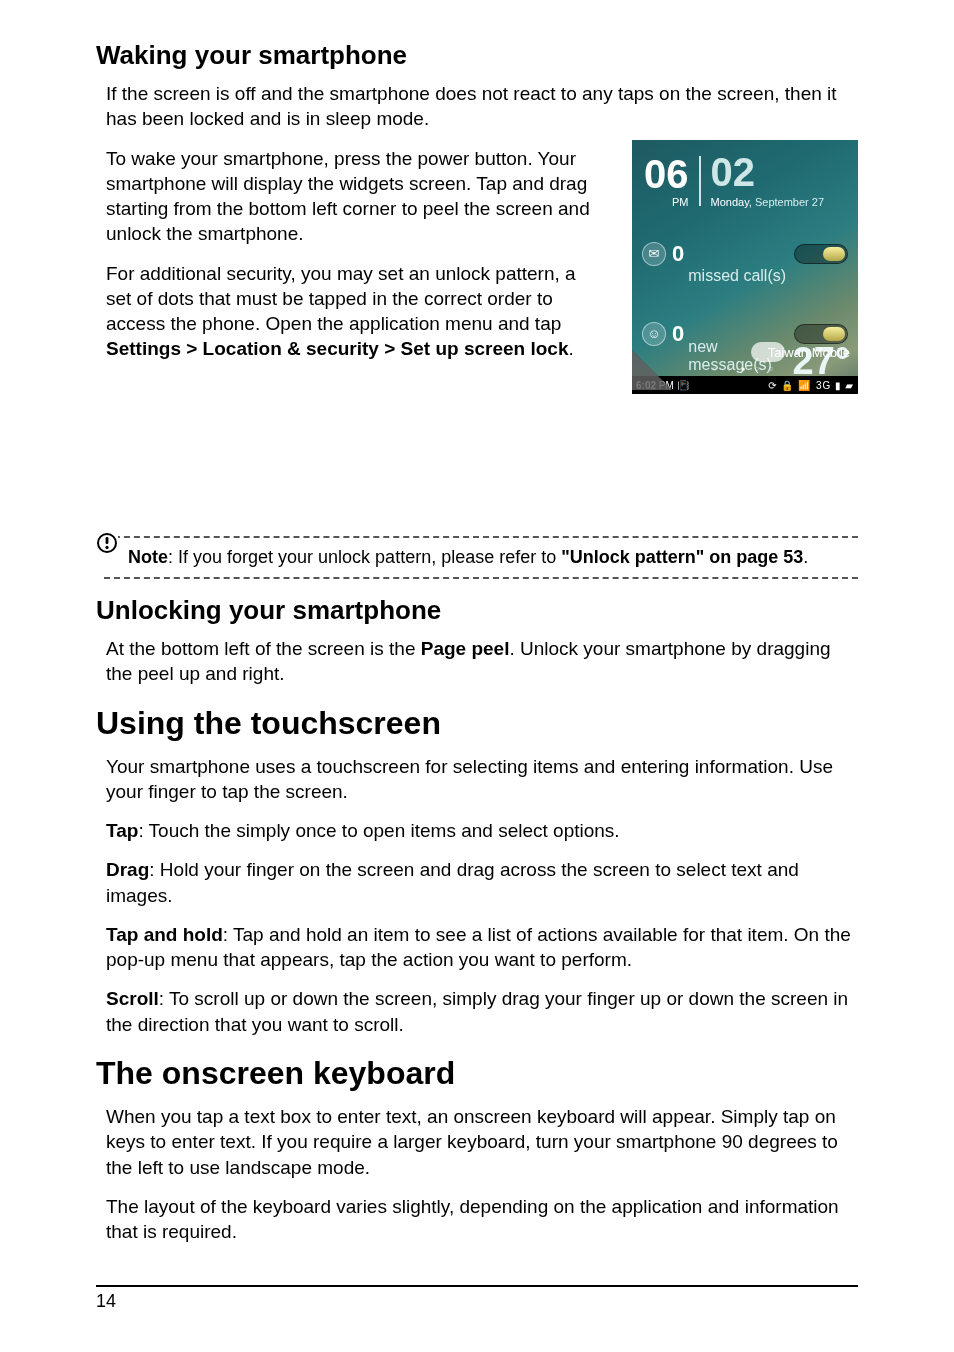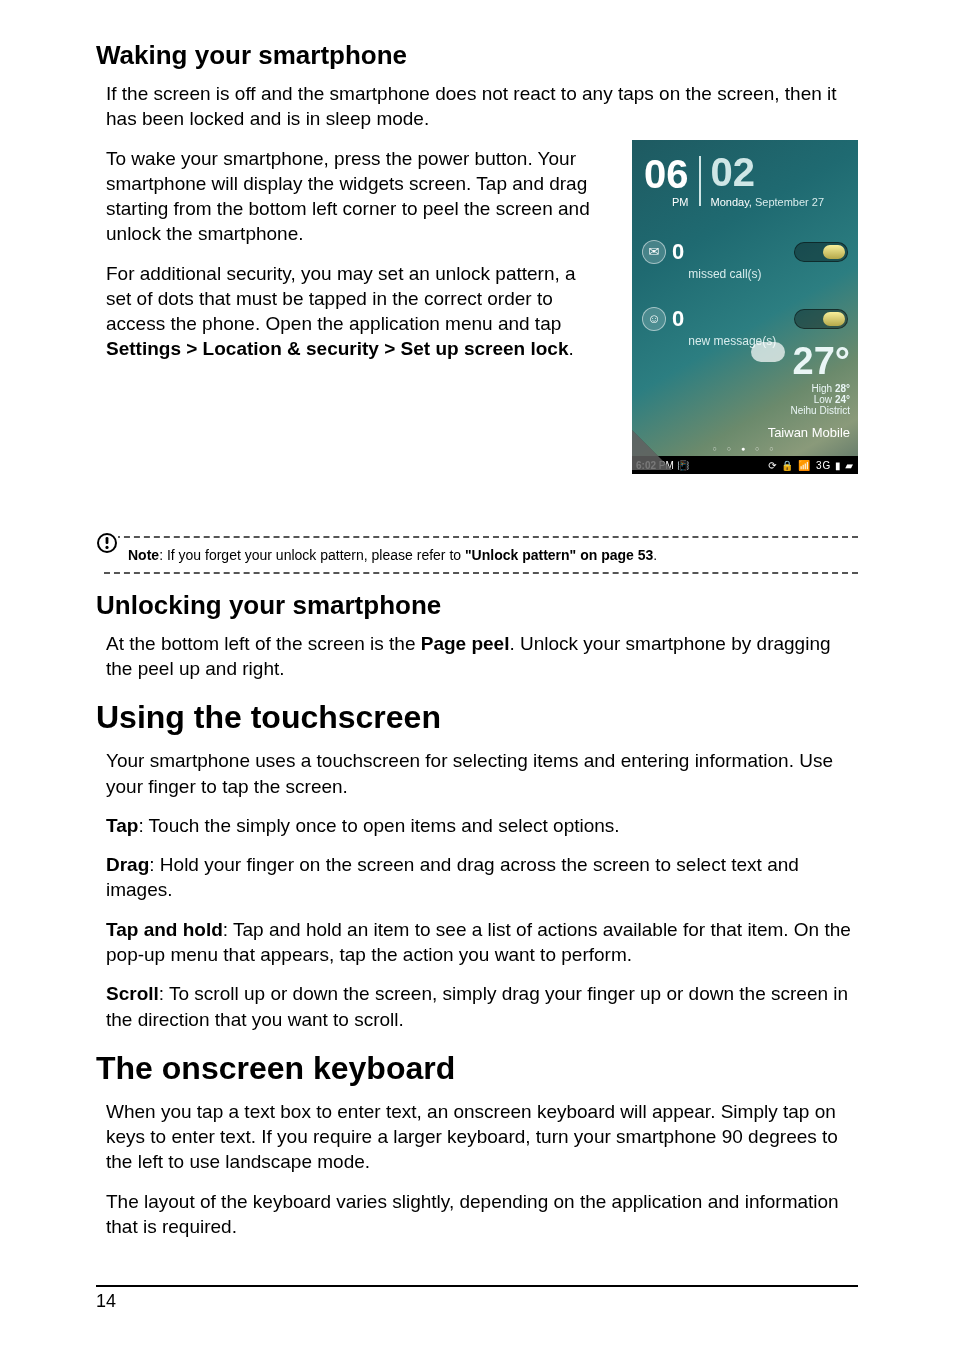--- a/index.html
+++ b/index.html
@@ -54,21 +54,21 @@
   .note-icon {
     position: absolute;
     left: 0;
     top: -4px;
     width: 22px;
     height: 22px;
     background: #fff;
   }
   .note-icon svg { display:block; }
   .note-text {
-    font-size: 14px;
+    font-size: 18px;
     line-height: 1.3;
   }
   .footer {
     position: absolute;
     left: 96px;
     right: 96px;
     bottom: 40px;
   }
   .footer hr {
     border: none;
@@ -78,21 +78,21 @@
   .footer .pg {
     font-size: 18px;
   }
 
   
   .phone {
     position: absolute;
     top: 140px;
     right: 96px;
     width: 226px;
-    height: 334px;
+    height: 254px;
     background: linear-gradient(150deg,#1e5a61 0%, #1f6a71 30%, #2c7e81 55%, #6b8a6c 75%, #8a9a7a 88%, #5a7266 100%);
     color: #fff;
     font-family: "Segoe UI", Arial, sans-serif;
     overflow: hidden;
   }
   .phone .row-time {
     display:flex;
     align-items:flex-end;
     padding: 12px 10px 6px 12px;
   }
@@ -136,21 +136,21 @@
     border: 1px solid rgba(255,255,255,.5);
     display:flex; align-items:center; justify-content:center;
     font-size: 13px;
   }
   .phone .pill .cnt {
     font-size: 22px;
     font-weight: 800;
     margin: 0 4px 0 6px;
   }
   .phone .pill .lbl {
-    font-size: 12px;
+    font-size: 16px;
     color: #d8ecec;
     flex: 1;
     margin-top: 45px;
   }
   .phone .pill .slider {
     width: 52px; height: 18px;
     border-radius: 10px;
     background: rgba(0,0,0,.35);
     border: 1px solid rgba(0,0,0,.45);
     position: relative;

